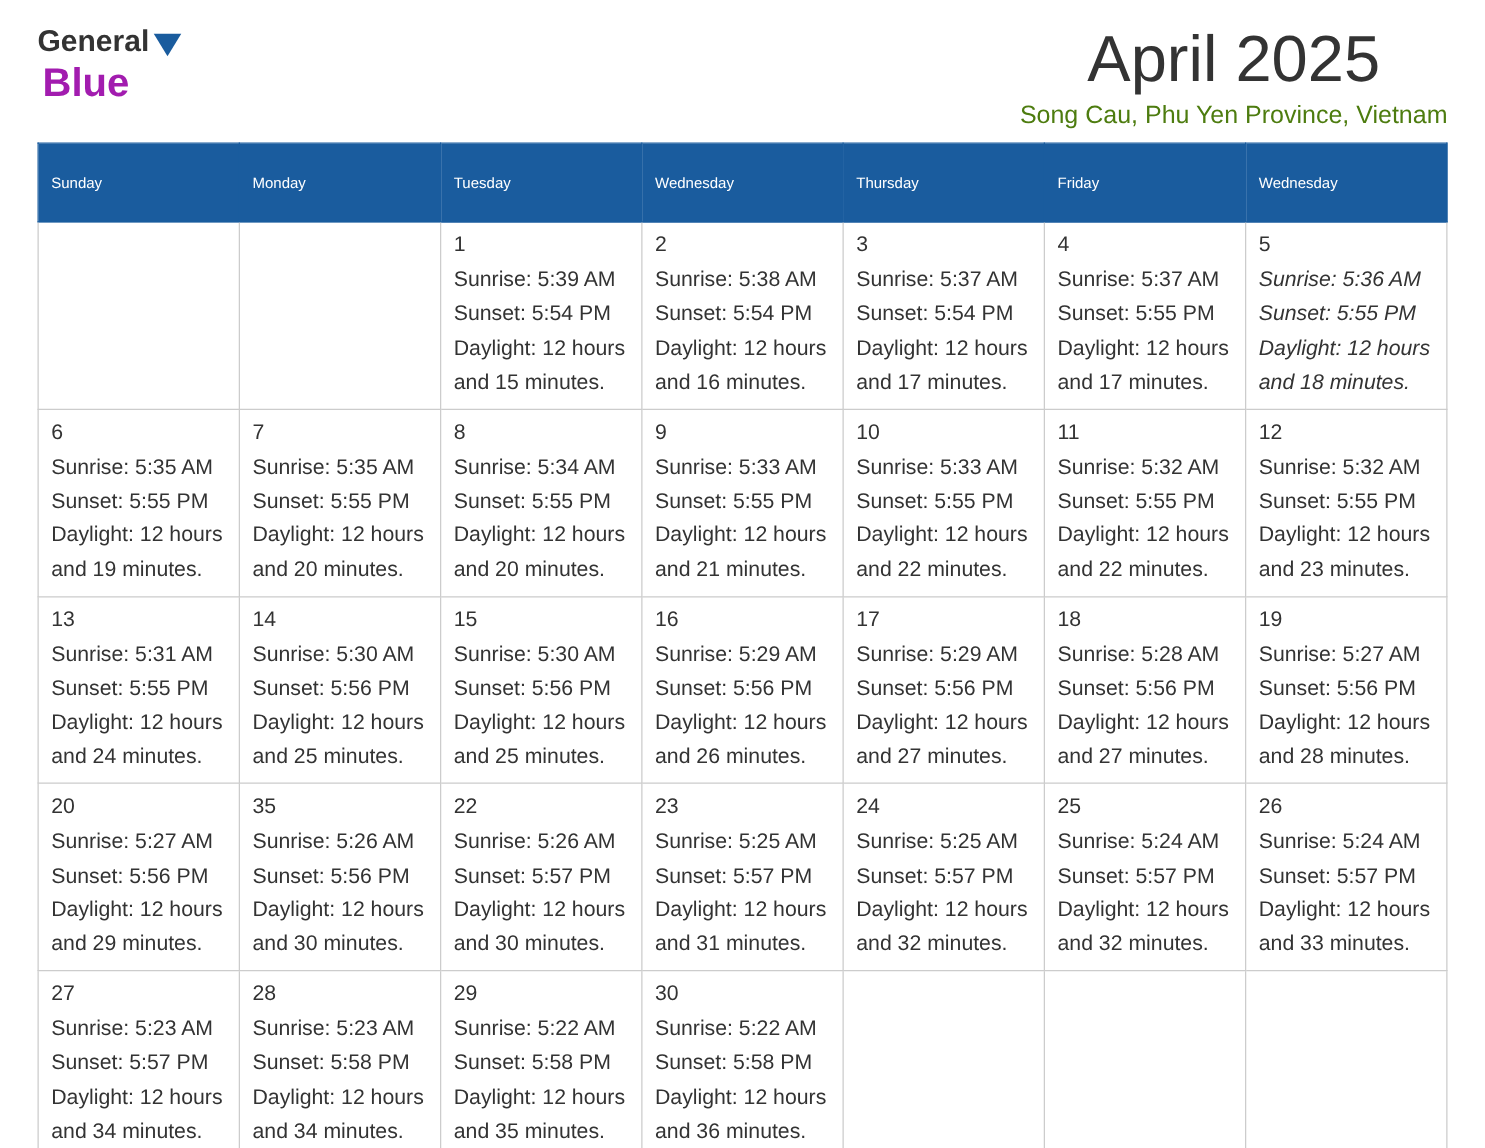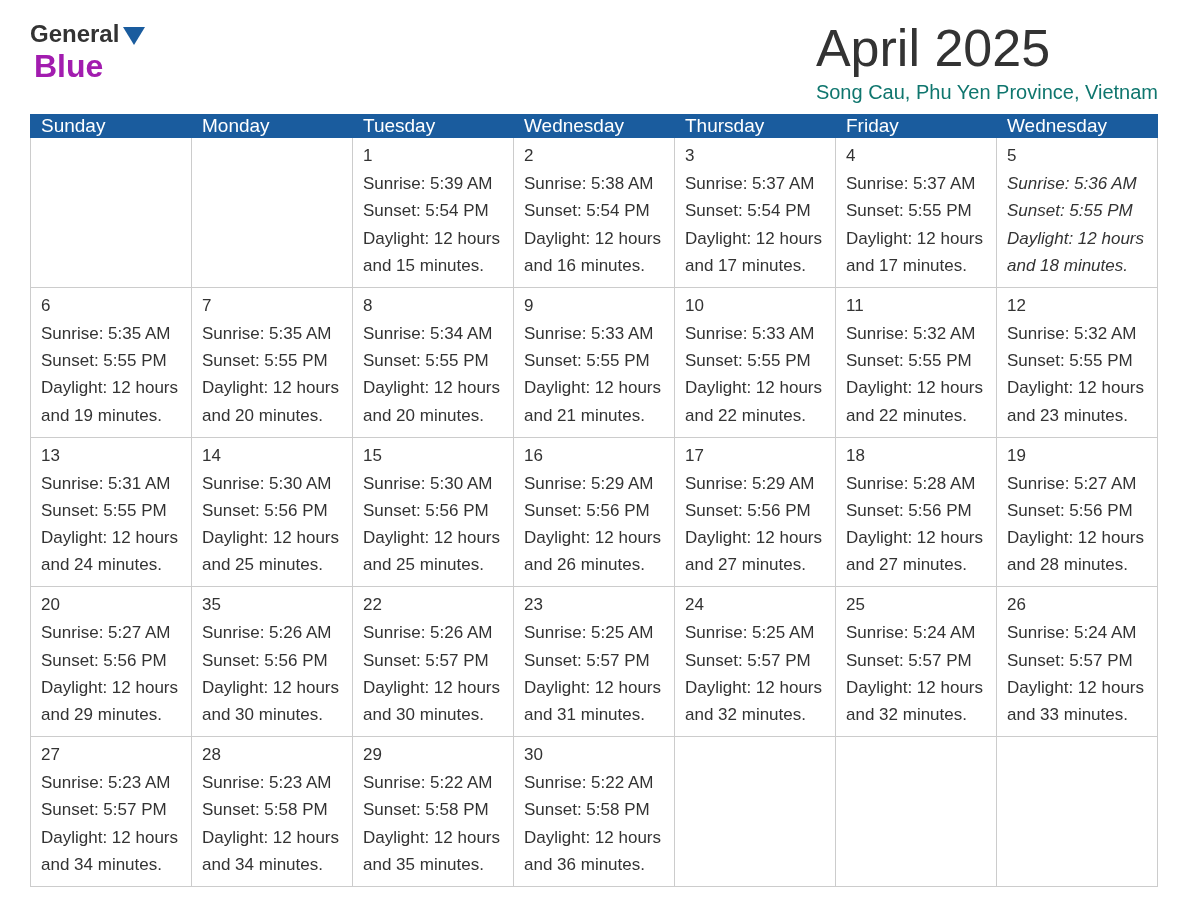--- a/index.html
+++ b/index.html
@@ -20,44 +20,44 @@
       font-size: 24px;
       font-weight: bold;
       color: #333;
     }
     .logo-blue {
       font-size: 32px;
       font-weight: bold;
       color: #a21caf;
     }
     .title-section {
-      text-align: left;
+      text-align: center;
     }
     .month-title {
       font-size: 52px;
       font-weight: normal;
       color: #333;
       line-height: 1.1;
     }
     .location-title {
       font-size: 20px;
-      color: #0f766e;
+      color: #4d7c0f;
       margin-top: 4px;
     }
     .calendar-table {
       width: 100%;
       border-collapse: collapse;
       margin-top: 8px;
     }
     .calendar-table th {
       background-color: #1a5c9e;
       color: #fff;
-      padding: 0 10px;
+      padding: 24px 10px;
       text-align: left;
-      font-size: 19px;
+      font-size: 12px;
       font-weight: normal;
       border: 1px solid #1a5c9e;
     }
     .calendar-table td {
       vertical-align: top;
       padding: 8px 10px;
       border: 1px solid #ccc;
       width: 14.28%;
       min-height: 110px;
       font-size: 13px;

